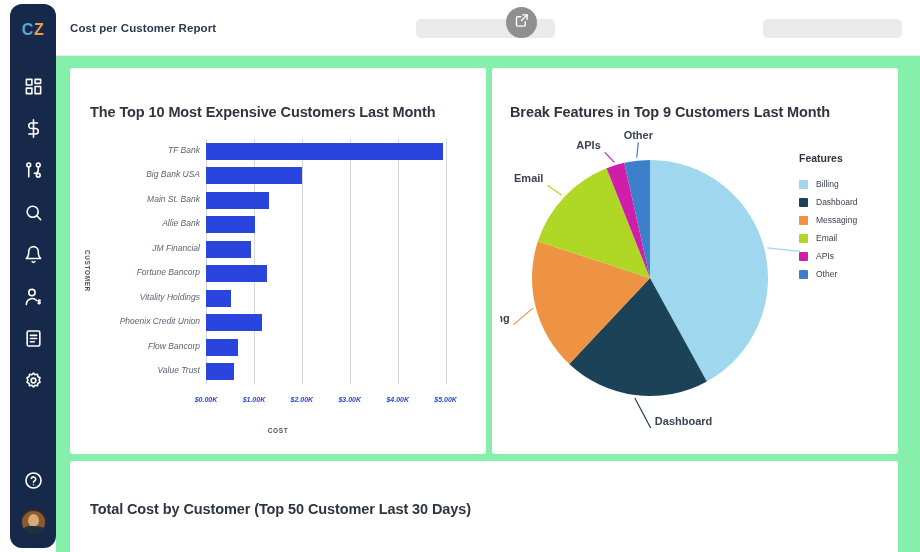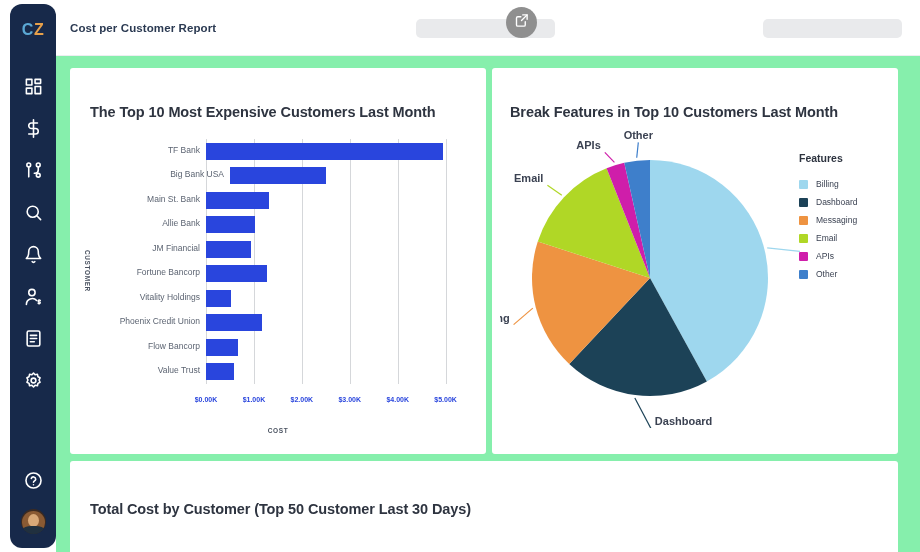--- a/index.html
+++ b/index.html
@@ -176,21 +176,21 @@
   }
   #bar-y-title {
     left: 14px; top: 120px;
     writing-mode: vertical-rl;
     text-orientation: mixed;
   }
   #bar-x-title { left: 0; right: 0; top: 297px; text-align: center; }
   #bar-plot {
     position: absolute;
     left: 136px; top: 9px;
-    width: 254px; height: 245px;
+    width: 254px; height: 245px; font-style: italic;
   }
   .gridline {
     position: absolute;
     top: 0; bottom: 0;
     width: 1px;
     background: #d5d7da;
   }
   .bar-row {
     position: absolute;
     left: 0; height: 17px;
@@ -394,21 +394,21 @@
               <div class="gridline" style="left: 143.774px;"></div>
               <div class="xtick" style="left: 143.774px;">$3.00K</div>
               <div class="gridline" style="left: 191.698px;"></div>
               <div class="xtick" style="left: 191.698px;">$4.00K</div>
               <div class="gridline" style="left: 239.623px;"></div>
               <div class="xtick" style="left: 239.623px;">$5.00K</div>
               <div class="bar-row" style="top: 3.75px; width: 237.226px;">
                 <div class="bar-label">TF Bank</div>
                 <div class="bar-fill" style="background: rgb(41, 69, 221);"></div>
               </div>
-              <div class="bar-row" style="top: 28.25px; width: 96.0887px; margin-left: 24px;">
+              <div class="bar-row" style="top: 28.25px; width: 96.0887px;">
                 <div class="bar-label">Big Bank USA</div>
                 <div class="bar-fill" style="background: rgb(41, 69, 221);"></div>
               </div>
               <div class="bar-row" style="top: 52.75px; width: 63px;">
                 <div class="bar-label">Main St. Bank</div>
                 <div class="bar-fill" style="background: rgb(41, 69, 221);"></div>
               </div>
               <div class="bar-row" style="top: 77.25px; width: 48.883px;">
                 <div class="bar-label">Allie Bank</div>
                 <div class="bar-fill" style="background: rgb(41, 69, 221);"></div>
@@ -435,21 +435,21 @@
               </div>
               <div class="bar-row" style="top: 224.25px; width: 28.2755px;">
                 <div class="bar-label">Value Trust</div>
                 <div class="bar-fill" style="background: rgb(41, 69, 221);"></div>
               </div>
             </div>
         </div>
       </section>
 
       <section class="card" id="card-pie">
-        <h2 class="card-title" id="pie-title">Break Features in Top 10 Customers Last Month</h2>
+        <h2 class="card-title" id="pie-title">Break Features in Top 9 Customers Last Month</h2>
 
         <div id="pie-wrap">
           <svg id="pie-svg" viewBox="0 0 300 300">
               <path d="M150,150 L150,32 A118,118 0 0 1 206.84693354400244,253.40418824517587 Z" fill="#9ED7EE"></path>
               <polyline points="267.19856249656436,119.90852365305255 315.19856249656436,124.85852365305256" fill="none" stroke="#9ED7EE" stroke-width="1.2"></polyline>
               <text x="319.19856249656436" y="121.85852365305256" text-anchor="start" font-size="11" font-weight="bold" font-family="&quot;Liberation Sans&quot;, sans-serif" fill="#3b4252">Billing</text>
               <path d="M150,150 L206.84693354400244,253.40418824517587 A118,118 0 0 1 69.22344150041476,236.0182980357266 Z" fill="#1C4257"></path>
               <polyline points="134.83467873871922,270.0458788590518 150.83467873871922,300.2958788590518" fill="none" stroke="#1C4257" stroke-width="1.2"></polyline>
               <text x="154.83467873871922" y="297.2958788590518" text-anchor="start" font-size="11" font-weight="bold" font-family="&quot;Liberation Sans&quot;, sans-serif" fill="#3b4252">Dashboard</text>
               <path d="M150,150 L69.22344150041476,236.0182980357266 A118,118 0 0 1 37.775331077171884,113.53599466375617 Z" fill="#EE9341"></path>

